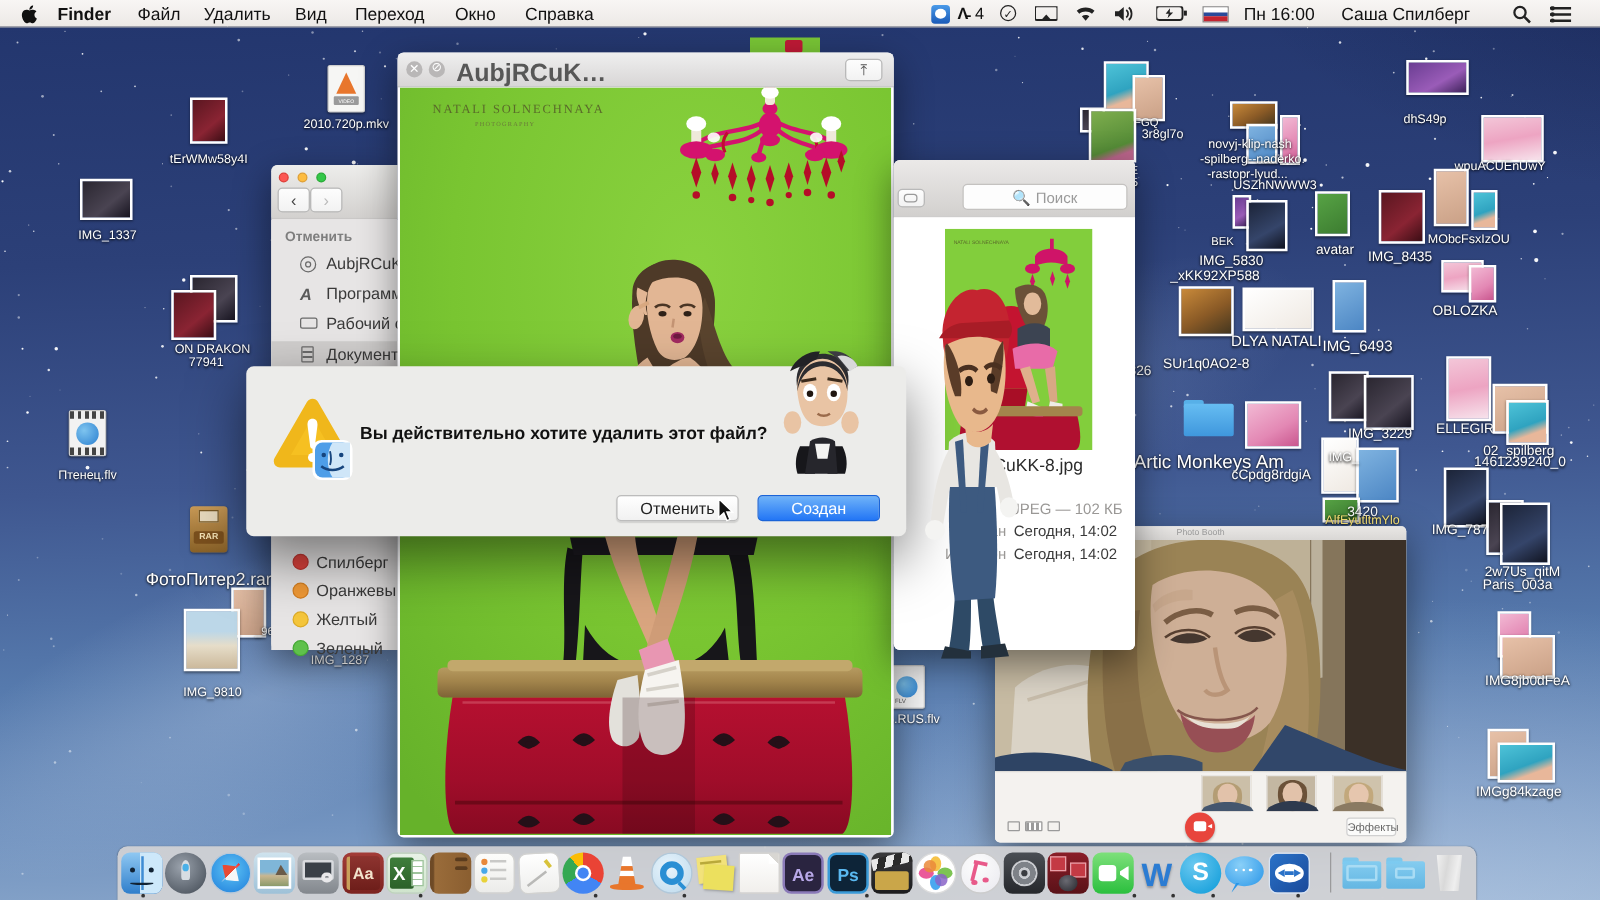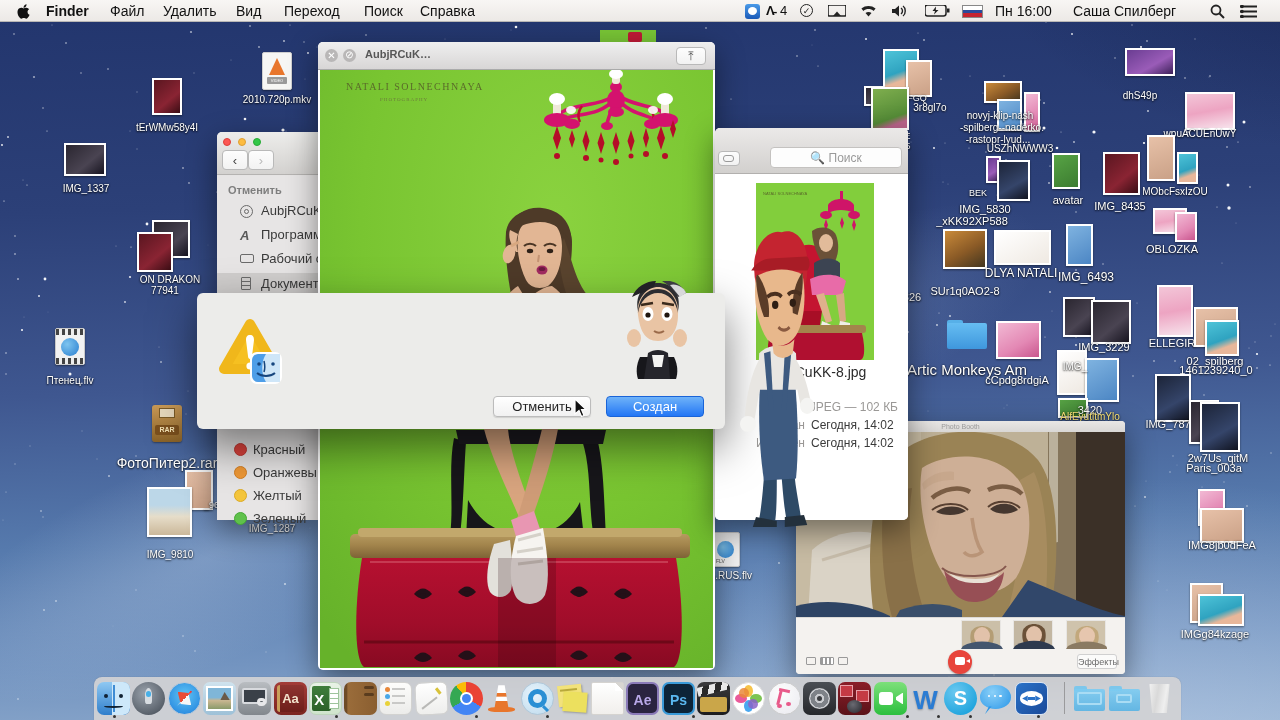--- a/index.html
+++ b/index.html
@@ -580,38 +580,38 @@
       <div class="abs" style="left:27px;top:77px;width:5px;height:5px;border:1.5px solid #6a6a6a;border-radius:50%"></div>
       <div class="abs" style="left:44px;top:71px;color:#3a3a3a;font-size:13px;white-space:nowrap">AubjRCuK</div>
  <div class="abs" style="left:23px;top:96px;width:14px;height:14px;color:#5a5a5a;font-size:13px;font-weight:bold;font-style:italic">A</div>
       <div class="abs" style="left:44px;top:95px;color:#3a3a3a;font-size:13px;white-space:nowrap">Программы</div>
  <div class="abs" style="left:23px;top:122px;width:14px;height:9px;border:1.5px solid #6a6a6a;border-radius:2px"></div>
       <div class="abs" style="left:44px;top:119px;color:#3a3a3a;font-size:13px;white-space:nowrap">Рабочий ст</div>
  <div class="abs" style="left:0;top:141px;width:101px;height:22px;background:#d0cecd"></div>
  <div class="abs" style="left:24px;top:145px;width:10px;height:13px;border:1.5px solid #6a6a6a;border-radius:1px;background:linear-gradient(transparent 3px,#6a6a6a 3px,#6a6a6a 4px,transparent 4px,transparent 7px,#6a6a6a 7px,#6a6a6a 8px,transparent 8px)"></div>
       <div class="abs" style="left:44px;top:144px;color:#3a3a3a;font-size:13px;white-space:nowrap">Документы</div>
  <div class="abs" style="left:17px;top:311px;width:13px;height:13px;border-radius:50%;background:#e0443e;border:1px solid #c23732"></div>
- <div class="abs" style="left:36px;top:310px;color:#3a3a3a;font-size:13px;white-space:nowrap">Красный</div>
+ <div class="abs" style="left:36px;top:310px;color:#3a3a3a;font-size:13px;white-space:nowrap">Спилберг</div>
  <div class="abs" style="left:17px;top:334px;width:13px;height:13px;border-radius:50%;background:#f19a37;border:1px solid #d47f22"></div>
  <div class="abs" style="left:36px;top:333px;color:#3a3a3a;font-size:13px;white-space:nowrap">Оранжевы</div>
  <div class="abs" style="left:17px;top:357px;width:13px;height:13px;border-radius:50%;background:#f5c63c;border:1px solid #dcab26"></div>
  <div class="abs" style="left:36px;top:356px;color:#3a3a3a;font-size:13px;white-space:nowrap">Желтый</div>
  <div class="abs" style="left:17px;top:380px;width:13px;height:13px;border-radius:50%;background:#5fc14b;border:1px solid #45a835"></div>
  <div class="abs" style="left:36px;top:379px;color:#3a3a3a;font-size:13px;white-space:nowrap">Зеленый</div>
 </div>
 
 <div class="abs" style="left:600px;top:30px;width:56px;height:14px;background:#79c636">
       <div class="abs" style="left:28px;top:2px;width:14px;height:10px;background:#c01a36;border-radius:2px"></div>
     </div>
 
 <div class="win" style="left:318px;top:42px;width:397px;height:628px;background:#fff">
  <div class="abs" style="left:0;top:0;width:397px;height:28px;background:linear-gradient(#efefef,#d8d6d6);border-radius:5px 5px 0 0;border-bottom:1px solid #aaa"></div>
  <div class="abs" style="left:7px;top:7px;width:13px;height:13px;border-radius:50%;background:#b9b7b7;color:#fff;font-size:10px;text-align:center;line-height:13px">✕</div>
  <div class="abs" style="left:25px;top:7px;width:13px;height:13px;border-radius:50%;background:#b9b7b7;color:#fff;font-size:10px;text-align:center;line-height:12px">⊘</div>
- <div class="abs" style="left:47px;top:6px;color:#575757;font-size:11px;font-weight:bold">AubjRCuK…</div>
+ <div class="abs" style="left:47px;top:6px;color:#575757;font-size:20px;font-weight:bold">AubjRCuK…</div>
  <div class="tbtn" style="left:358px;top:5px;width:30px;height:18px;color:#555;font-size:12px;text-align:center;line-height:17px">⤒</div>
 
  <svg class="abs" style="left:2px;top:28px" width="393" height="598" viewBox="0 0 393 598">
   <defs>
    <radialGradient id="grn" cx="60%" cy="25%" r="90%">
     <stop offset="0" stop-color="#8ad23f"></stop>
             <stop offset="55%" stop-color="#79c531"></stop>
             <stop offset="100%" stop-color="#66b22a"></stop>
    </radialGradient>
    <linearGradient id="wood" x1="0" y1="0" x2="0" y2="1">
@@ -884,20 +884,21 @@
  </svg>
  <svg class="abs" style="left:52px;top:58px" width="34" height="34" viewBox="0 0 34 34">
   <rect x="1" y="1" width="32" height="32" rx="7" fill="#fff"></rect>
   <rect x="3" y="3" width="28" height="28" rx="6" fill="#4e9ee8"></rect>
   <path d="M17,3 C12,10 12,24 17,31 L31,31 L31,3 Z" fill="#cfe6f8"></path>
   <circle cx="10" cy="13" r="1.8" fill="#16457e"></circle>
         <circle cx="24" cy="13" r="1.8" fill="#16457e"></circle>
   <path d="M8,22 C13,26 21,26 26,22" stroke="#16457e" stroke-width="2" fill="none"></path>
   <path d="M15,10 C16,14 16,18 15,21" stroke="#16457e" stroke-width="1.5" fill="none"></path>
  </svg>
+ <div class="abs" style="left:91px;top:45px;color:#111;font-size:14px;font-weight:bold">Вы действительно хотите удалить этот файл?</div>
  <div class="abs" style="left:296px;top:103px;width:98px;height:21px;background:linear-gradient(#ffffff,#f1f1f1);border:1px solid #bcbcbc;border-radius:4px;color:#222;font-size:13px;text-align:center;line-height:20px;box-shadow:0 1px 1px rgba(0,0,0,.12)">Отменить</div>
  <div class="abs" style="left:409px;top:103px;width:98px;height:21px;background:linear-gradient(#6fb3f9,#2376f5);border:1px solid #1a64d8;border-radius:4px;color:#fff;font-size:13px;text-align:center;line-height:20px">Создан</div>
  <svg class="abs" style="left:375px;top:105px" width="16" height="20" viewBox="0 0 16 20">
   <path d="M3,1 L3,16 L7,12.5 L9.5,18.5 L12,17.5 L9.5,11.5 L14,11.5 Z" fill="#111" stroke="#fff" stroke-width="1.2"></path>
  </svg>
 </div>
 
 <svg class="abs" style="left:626px;top:281px;z-index:28" width="62" height="100" viewBox="0 0 62 100">
  <path d="M14,76 C10,84 10,92 12,98 L26,98 L26,76 Z" fill="#17171b"></path>
  <path d="M48,76 C52,84 52,92 50,98 L36,98 L36,76 Z" fill="#17171b"></path>
@@ -1121,21 +1122,21 @@
 <div class="abs" style="left:1037px;top:715px;width:3px;height:3px;border-radius:50%;background:#333;z-index:41"></div>
 <div class="abs" style="left:0;top:0;width:1280px;height:22px;background:linear-gradient(#f8f6f4,#ece9e6);border-bottom:1px solid #b9b7b5;z-index:50"></div>
 <svg class="abs" style="left:16px;top:3px;z-index:51" width="15" height="17" viewBox="0 0 170 170">
       <path fill="#111" d="M150.37 130.25c-2.45 5.66-5.35 10.87-8.71 15.66-4.58 6.53-8.33 11.05-11.22 13.56-4.48 4.12-9.28 6.23-14.42 6.35-3.69 0-8.14-1.05-13.32-3.18-5.197-2.12-9.973-3.17-14.34-3.17-4.58 0-9.492 1.05-14.746 3.17-5.262 2.13-9.501 3.24-12.742 3.35-4.929.21-9.842-1.96-14.746-6.52-3.13-2.73-7.045-7.41-11.735-14.04-5.032-7.08-9.169-15.29-12.41-24.65-3.471-10.11-5.211-19.9-5.211-29.378 0-10.857 2.346-20.221 7.045-28.068 3.693-6.303 8.606-11.275 14.755-14.925s12.793-5.51 19.948-5.629c3.915 0 9.049 1.211 15.429 3.591 6.362 2.388 10.447 3.599 12.238 3.599 1.339 0 5.877-1.416 13.57-4.239 7.275-2.618 13.415-3.702 18.445-3.275 13.63 1.1 23.87 6.473 30.68 16.153-12.19 7.386-18.22 17.731-18.1 31.002.11 10.337 3.86 18.939 11.23 25.769 3.34 3.17 7.07 5.62 11.22 7.36-.9 2.61-1.85 5.11-2.86 7.51zM119.11 7.24c0 8.102-2.96 15.667-8.86 22.669-7.12 8.324-15.732 13.134-25.071 12.375a25.222 25.222 0 0 1-.188-3.07c0-7.778 3.386-16.102 9.399-22.908 3.002-3.446 6.82-6.311 11.45-8.597 4.62-2.252 8.99-3.497 13.1-3.71.12 1.083.17 2.166.17 3.24z"></path>
     </svg>
 <div class="abs" style="left:46px;top:3px;color:#111;font-size:14px;font-weight:bold;z-index:51">Finder</div>
 <div class="abs" style="left:110px;top:3px;color:#111;font-size:14px;z-index:51">Файл</div>
 <div class="abs" style="left:163px;top:3px;color:#111;font-size:14px;z-index:51">Удалить</div>
 <div class="abs" style="left:236px;top:3px;color:#111;font-size:14px;z-index:51">Вид</div>
 <div class="abs" style="left:284px;top:3px;color:#111;font-size:14px;z-index:51">Переход</div>
-<div class="abs" style="left:364px;top:3px;color:#111;font-size:14px;z-index:51">Поиск</div>
+<div class="abs" style="left:364px;top:3px;color:#111;font-size:14px;z-index:51">Окно</div>
 <div class="abs" style="left:420px;top:3px;color:#111;font-size:14px;z-index:51">Справка</div>
 
 <div class="abs" style="left:745px;top:4px;width:15px;height:15px;border-radius:3px;background:linear-gradient(#4a9ae8,#1a5ab8);z-index:51"></div>
 <div class="abs" style="left:748px;top:7px;width:9px;height:8px;background:#fff;border-radius:50%;z-index:52"></div>
 <div class="abs" style="left:766px;top:3px;color:#111;font-size:13px;font-weight:bold;z-index:51">Λ̵</div>
 <div class="abs" style="left:780px;top:3px;color:#111;font-size:13px;z-index:51">4</div>
 <div class="abs" style="left:800px;top:4px;width:13px;height:13px;border:1.5px solid #222;border-radius:50%;color:#222;font-size:9px;text-align:center;line-height:13px;z-index:51">✓</div>
 <svg class="abs" style="left:828px;top:5px;z-index:51" width="18" height="13" viewBox="0 0 18 13">
  <rect x="0" y="0" width="18" height="11" rx="1.5" fill="none" stroke="#222" stroke-width="1.6"></rect>
  <path d="M5,11 L13,11 L9,6.5 Z" fill="#222"></path>

